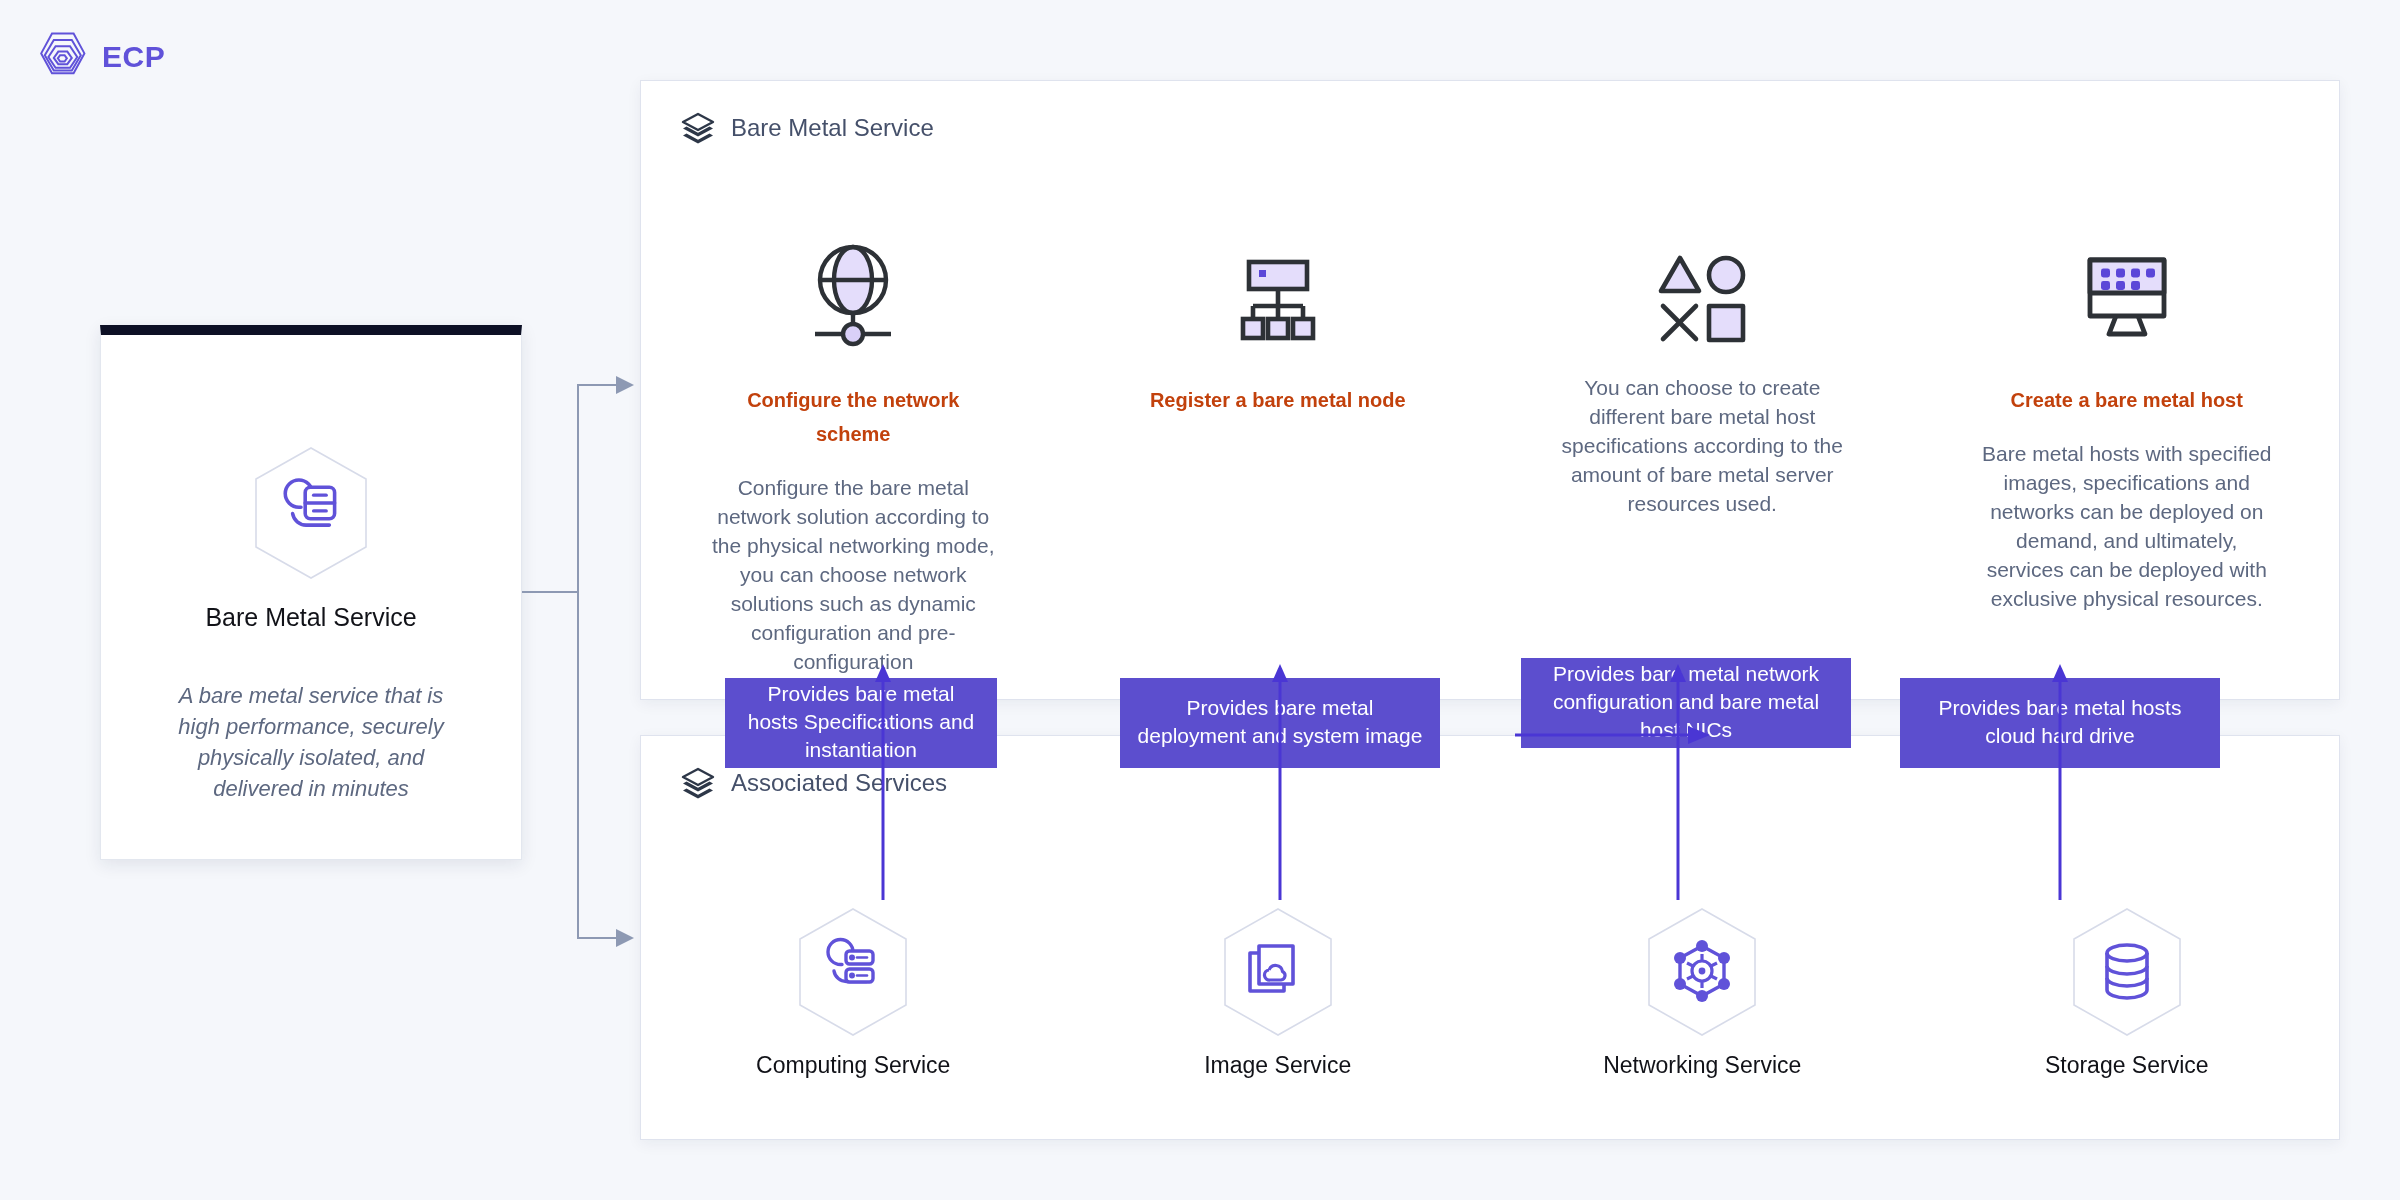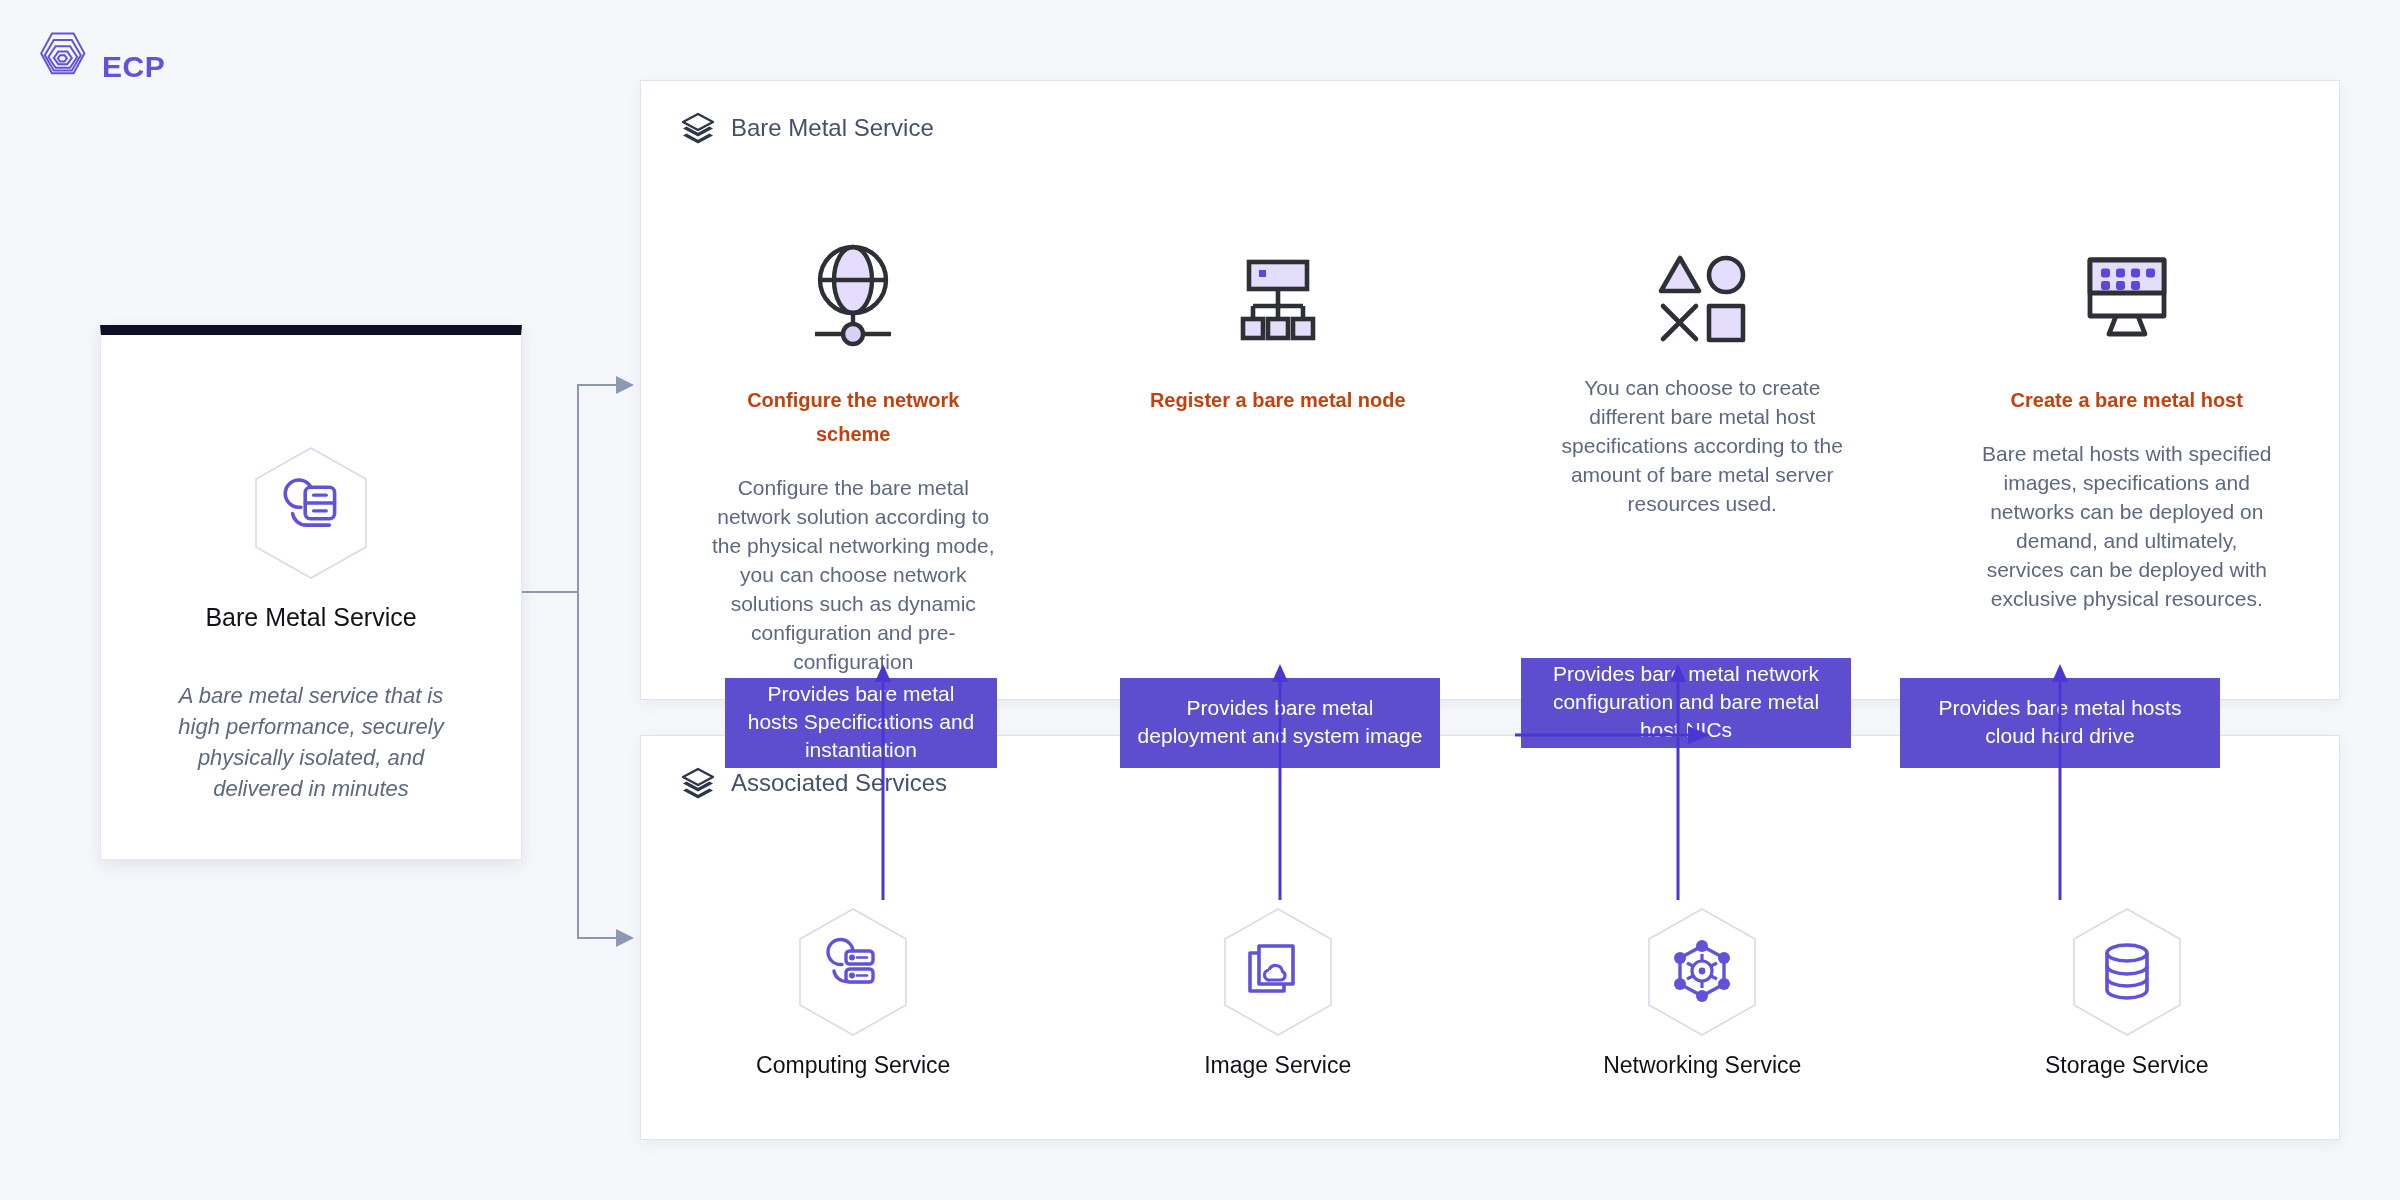--- a/index.html
+++ b/index.html
@@ -5,21 +5,21 @@
   * { box-sizing: border-box; margin: 0; padding: 0; }
   html, body {
     width: 2400px; height: 1200px;
     background: #f5f7fb;
     font-family: "Liberation Sans", sans-serif;
     overflow: hidden;
   }
   #root { position: relative; width: 2400px; height: 1200px; }
 
   
-  .brand { position: absolute; left: 34px; top: 30px; display: flex; align-items: flex-end; gap: 14px; }
+  .brand { position: absolute; left: 34px; top: 30px; display: flex; align-items: center; gap: 14px; }
   .brand-mark { width: 54px; height: 54px; display: block; }
   .brand-name { font-size: 30px; font-weight: bold; color: #6052d9; letter-spacing: 0.5px; }
 
   
   .hero {
     position: absolute; left: 100px; top: 325px;
     width: 422px; height: 535px;
     background: #ffffff;
     border: 1px solid #e3e7ef;
     border-top: 10px solid #0d1025;

